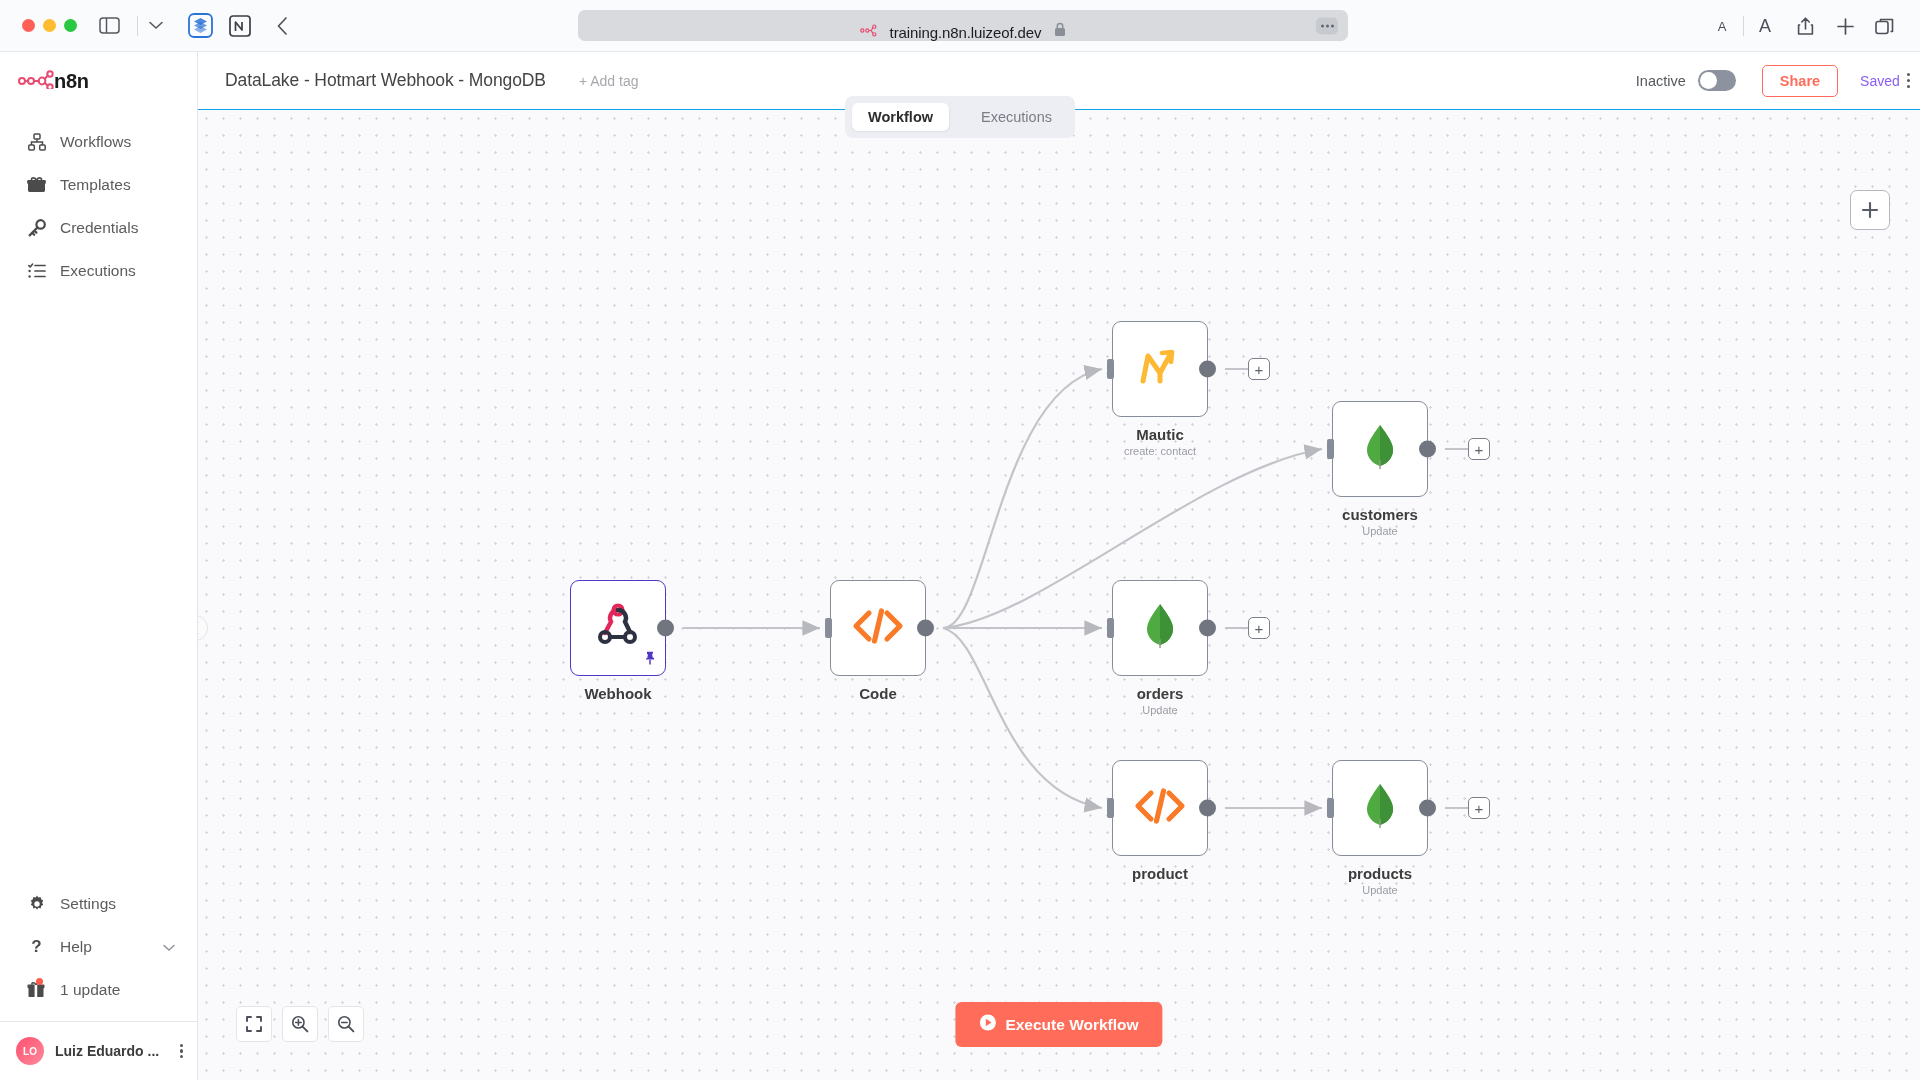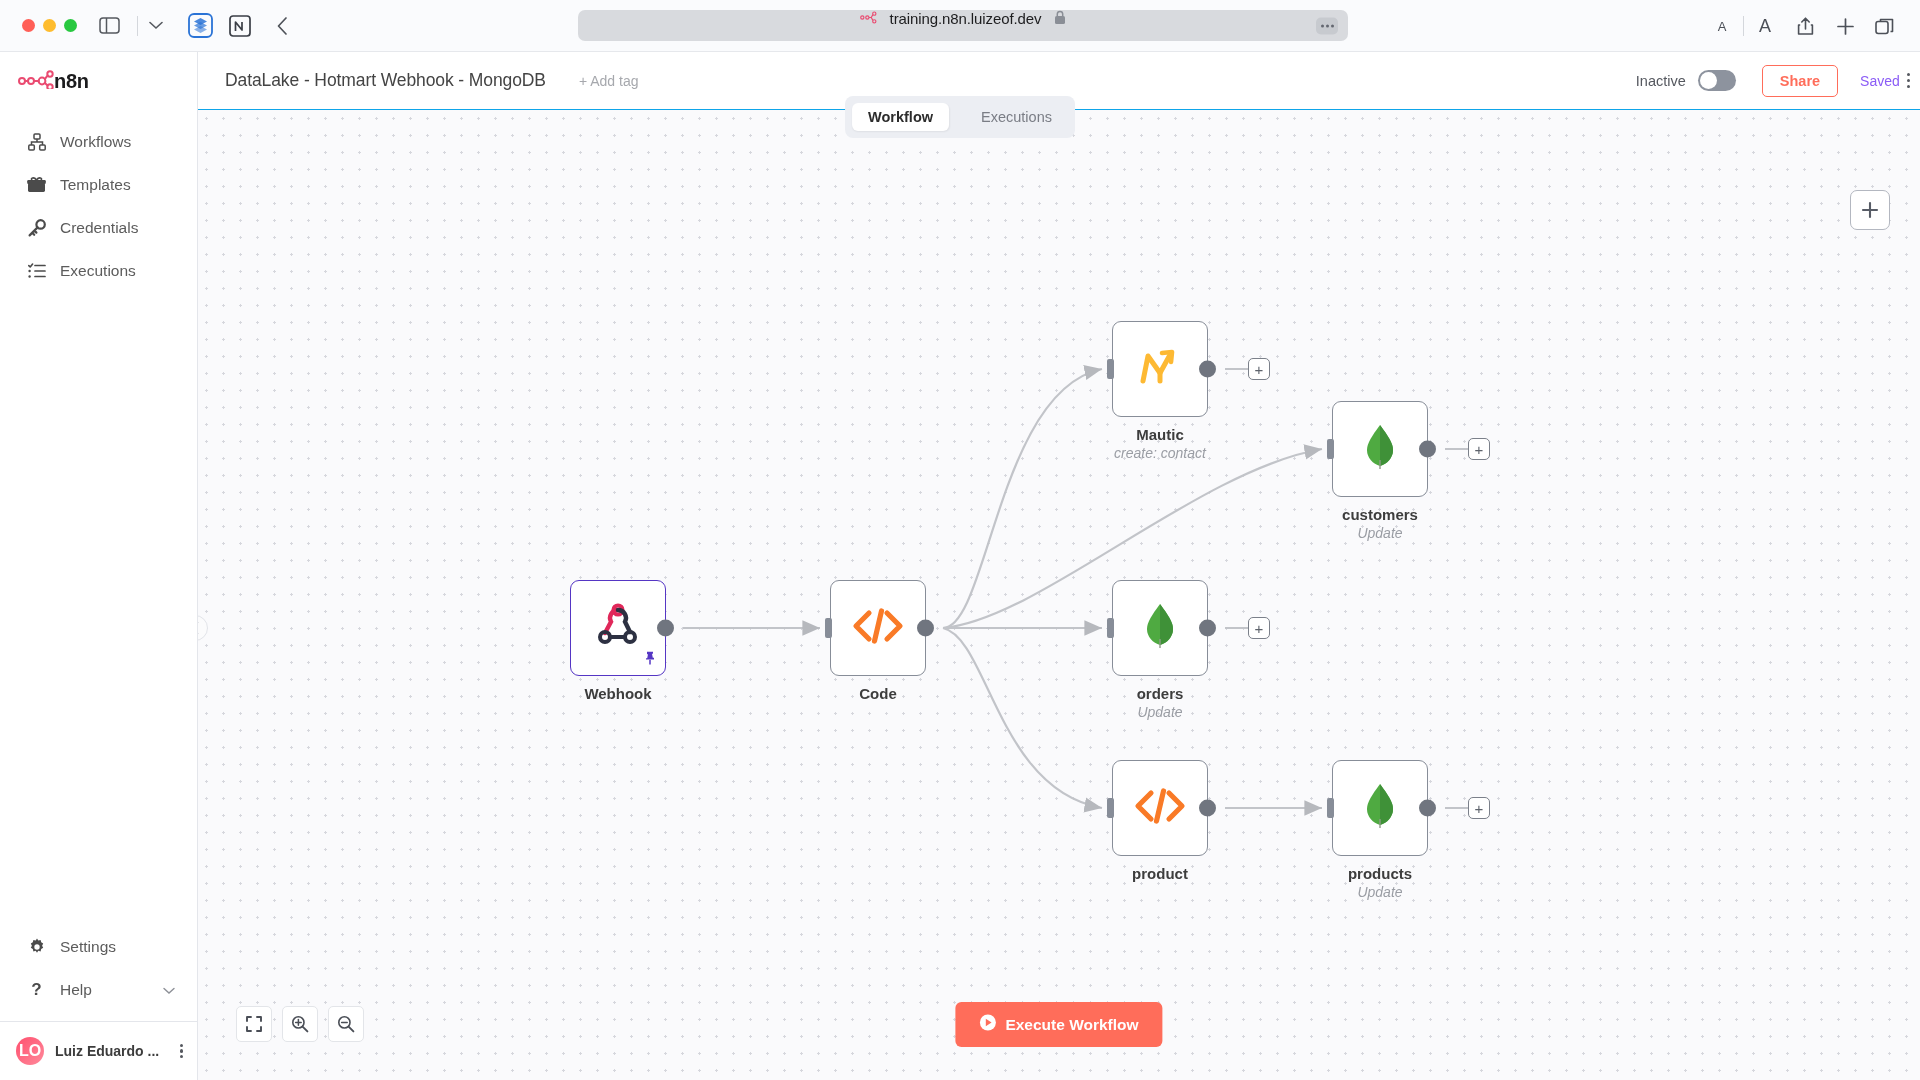--- a/index.html
+++ b/index.html
@@ -23,21 +23,21 @@
   .tl-yellow { background: #febc2e; }
   .tl-green { background: #28c840; }
 
   .chrome-btn { margin-left: 18px; display: flex; align-items: center; color: #5b5f66; }
   .chrome-divider { width: 1px; height: 20px; background: #d4d7dc; margin-left: 14px; }
   .chrome-icon-box { width: 28px; height: 28px; display:flex; align-items:center; justify-content:center; }
 
   #url-bar {
     position: absolute; left: 578px; top: 10px; width: 770px; height: 31px;
     background: #d8dade; border-radius: 7px;
-    display: flex; align-items: flex-start; justify-content: center; gap: 13px;
+    display: flex; align-items: flex-end; justify-content: center; gap: 13px;
   }
   #url-text { font-size: 15px; color: #1d1d1f; letter-spacing: -0.1px; }
   #url-more {
     position: absolute; right: 10px; top: 50%; transform: translateY(-50%);
     width: 22px; height: 17px; border-radius: 5px; background: #c7cacf;
     display:flex; align-items:center; justify-content:center;
   }
   #url-more .dots { display:flex; gap:2px; }
   #url-more .dots i { width:3px; height:3px; border-radius:50%; background:#636770; display:block; }
 
@@ -65,21 +65,21 @@
   .nav-icon { width: 19px; height: 19px; display: flex; align-items: center; justify-content: center; color: #4b4b4b; }
 
   #sidebar-bottom { margin-top: auto; }
   #sidebar-divider { height: 1px; background: #e4e6eb; margin: 10px 0 0 0; }
   #user-row {
     height: 58px; display: flex; align-items: center; gap: 11px; padding: 0 14px 0 16px;
   }
   #avatar {
     width: 28px; height: 28px; border-radius: 50%;
     background: linear-gradient(135deg, #ff4f6e 0%, #ff8a9b 100%);
-    color: #fff; font-size: 16px; font-weight: bold;
+    color: #fff; font-size: 10px; font-weight: bold;
     display: flex; align-items: center; justify-content: center;
   }
   #user-name { font-size: 14px; color: #3c3c3c; font-weight: 600; flex: 1; white-space: nowrap; overflow: hidden; }
   .vdots { display: flex; flex-direction: column; gap: 2.5px; align-items: center; cursor: pointer; }
   .vdots i { width: 3.2px; height: 3.2px; border-radius: 50%; background: #55585f; display: block; }
 
   .update-badge { position: absolute; left: 36px; top: 10px; width: 7px; height: 7px; border-radius: 50%; background: #ff5a4d; }
 
   
   #header {
@@ -146,21 +146,21 @@
     display: flex; align-items: center; justify-content: center;
     cursor: pointer; z-index: 10;
   }
   .node.pinned { border-color: #5536c4; border-width: 1.7px; }
   .node-label {
     position: absolute; top: 104px; left: 50%; transform: translateX(-50%);
     font-size: 15px; font-weight: 600; color: #3d3d3d; white-space: nowrap; text-align: center;
   }
   .node-sublabel {
     position: absolute; top: 123px; left: 50%; transform: translateX(-50%);
-    font-size: 14px; color: #9a9da4; white-space: nowrap; text-align: center; font-style: italic;
+    font-size: 11px; color: #9a9da4; white-space: nowrap; text-align: center;
   }
   .port-in {
     position: absolute; left: -6px; top: 50%; transform: translateY(-50%);
     width: 7px; height: 20px; border-radius: 2px; background: #878d98;
   }
   .port-out {
     position: absolute; right: -9px; top: 50%; transform: translateY(-50%);
     width: 17px; height: 17px; border-radius: 50%; background: #70757f;
   }
   .pin-icon { position: absolute; right: 9px; bottom: 6px; color: #5536c4; }
@@ -366,20 +366,32 @@
       </div>
       <div class="nav-item">
         <span class="nav-icon" style="font-size:17px;font-weight:bold;color:#4b4b4b;">?</span>
         <span>Help</span>
         <span style="margin-left:auto;margin-right:22px;">
           <svg width="12" height="8" viewBox="0 0 12 8">
               <polyline points="1,1.5 6,6 11,1.5" fill="none" stroke="#8d9097" stroke-width="1.4" stroke-linecap="round"></polyline>
             </svg>
         </span>
       </div>
+      <div class="nav-item">
+        <span class="nav-icon">
+          <svg width="19" height="17" viewBox="0 0 19 17">
+              <rect x="1.5" y="6.5" width="15" height="9.5" rx="1" fill="#4b4b4b"></rect>
+              <rect x="0.5" y="3.6" width="17" height="3.6" rx="0.9" fill="#4b4b4b"></rect>
+              <rect x="7.6" y="3.6" width="2.6" height="12.4" fill="#fff"></rect>
+              <path d="M9 3.6 C7 0.6 3.6 1.8 5.4 3.6 M9 3.6 C11 0.6 14.4 1.8 12.6 3.6" fill="none" stroke="#4b4b4b" stroke-width="1.6"></path>
+            </svg>
+        </span>
+        <span class="update-badge"></span>
+        <span>1 update</span>
+      </div>
       <div id="sidebar-divider"></div>
       <div id="user-row">
         <span id="avatar">LO</span>
         <span id="user-name">Luiz Eduardo ...</span>
         <span class="vdots">
             <i></i>
             <i></i>
             <i></i>
           </span>
       </div>

